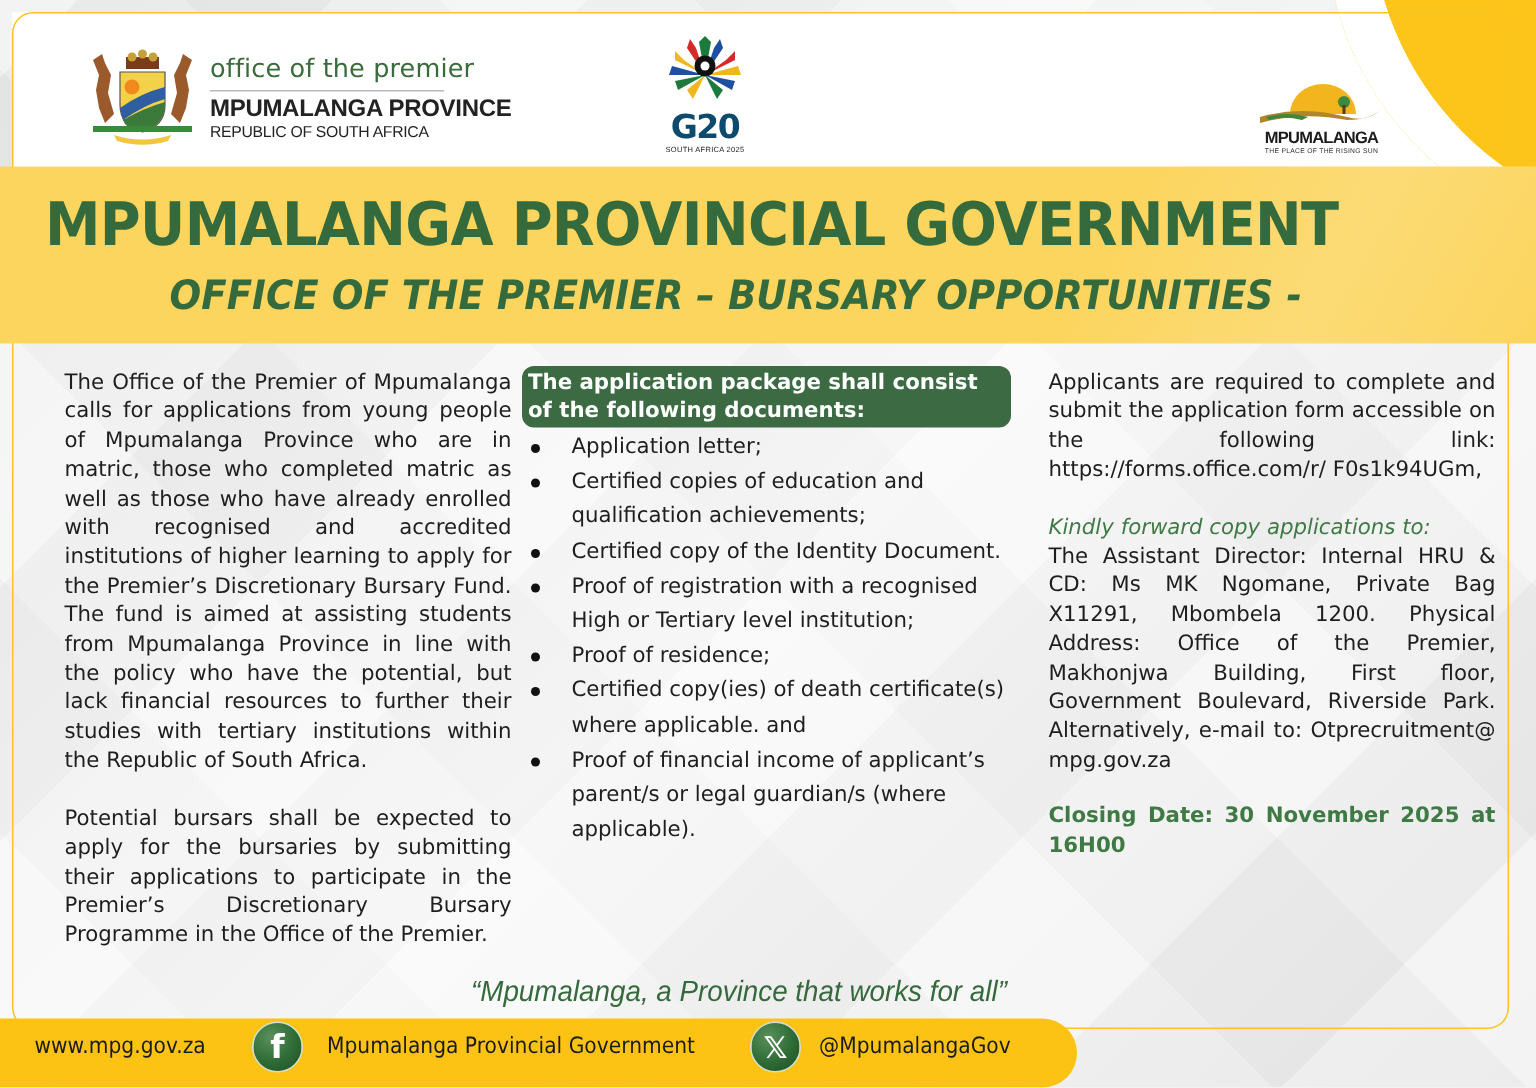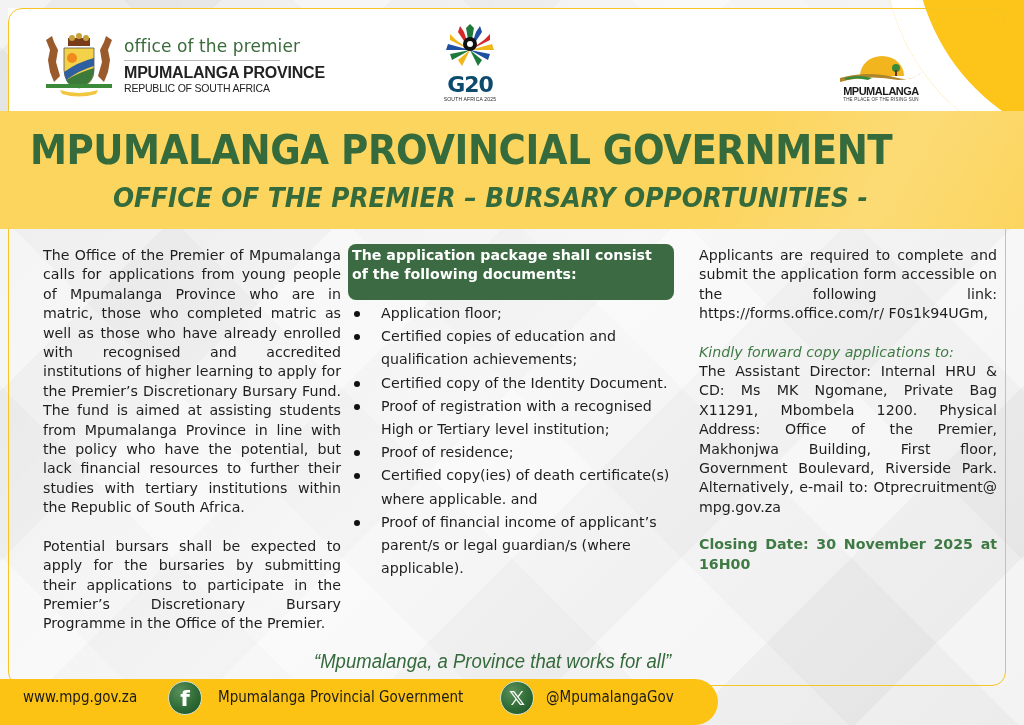--- a/index.html
+++ b/index.html
@@ -31,21 +31,21 @@
     position: absolute; right: 0; top: 0; width: 140px; height: 115px;
     overflow: hidden;
   }
   .corner-swoosh2::before {
     content: ""; position: absolute; left: 0; top: -260px; width: 420px; height: 420px;
     border-radius: 50%; background: #fdc41a;
     box-shadow: inset 30px -10px 0 0 #ffffff;
   }
 
   
-  .logo-left { position: absolute; left: 40px; top: 32px; display: flex; align-items: center; }
+  .logo-left { position: absolute; left: 56px; top: 32px; display: flex; align-items: center; }
   .crest {
     width: 78px; height: 66px; position: relative;
   }
   .logo-text { margin-left: 6px; }
   .logo-title { font-family: "DejaVu Sans", sans-serif; font-size: 17px; color: #3a6b3a; letter-spacing: 0.1px; }
   .logo-rule { height: 1px; background: #b9b9b9; margin: 4px 0 3px 0; width: 156px; }
   .logo-sub1 { font-size: 16px; font-weight: bold; color: #222; letter-spacing: -0.2px; }
   .logo-sub2 { font-size: 10.5px; color: #222; letter-spacing: -0.2px; }
 
   .g20 { position: absolute; left: 440px; top: 24px; width: 60px; text-align: center; }
@@ -80,21 +80,21 @@
   
   .col { position: absolute; font-family: "DejaVu Sans", sans-serif; color: #1e1e1e; font-size: 14.2px; line-height: 19.4px; }
   .col p { text-align: justify; margin-left: 20px; }
   .col-left { left: 23px; top: 246px; width: 318px; }
   .col-left .p2 { margin-top: 19px; }
   .col-mid { left: 348px; top: 244px; width: 326px; }
   .col-right { left: 679px; top: 246px; width: 318px; }
 
   .green-box {
     background: #3c6b43; color: #ffffff; font-weight: bold; border-radius: 8px;
-    padding: 2px 4px 16px 4px; font-size: 14.2px; line-height: 19px; margin-bottom: 2px;
+    padding: 2px 4px 1px 4px; font-size: 14.2px; line-height: 19px; margin-bottom: 2px;
   }
   ul.docs { list-style: none; }
   ul.docs li { position: relative; padding-left: 33px; line-height: 23.2px; }
   ul.docs li::before {
     content: ""; position: absolute; left: 6px; top: 9px; width: 6px; height: 6px; border-radius: 50%; background: #111;
   }
   .green-italic { color: #3f7a45; font-style: italic; margin-top: 19px; }
   .green-bold { color: #3f7a45; font-weight: bold; margin-top: 18px; }
   .italic-bold { font-style: italic; margin-top: 9px; }
 
@@ -192,21 +192,21 @@
 <div class="banner-sub">OFFICE OF THE PREMIER – BURSARY OPPORTUNITIES -</div>
 
 <div class="col col-left">
   <p>The Office of the Premier of Mpumalanga calls for applications from young people of Mpumalanga Province who are in matric, those who completed matric as well as those who have already enrolled with recognised and accredited institutions of higher learning to apply for the Premier’s Discretionary Bursary Fund.  The fund is aimed at assisting students from Mpumalanga Province in line with the policy who have the potential, but lack financial resources to further their studies with tertiary institutions within the Republic of South Africa.</p>
   <p class="p2">Potential bursars shall be expected to apply for the bursaries by submitting their applications to participate in the Premier’s Discretionary Bursary Programme in the Office of the Premier.</p>
 </div>
 
 <div class="col col-mid">
   <div class="green-box">The application package shall consist of the following documents:</div>
   <ul class="docs">
-    <li>Application floor;</li>
+    <li>Application letter;</li>
     <li>Certified copies of education and qualification achievements;</li>
     <li>Certified copy of the Identity Document.</li>
     <li>Proof of registration with a recognised High or Tertiary level institution;</li>
     <li>Proof of residence;</li>
     <li>Certified copy(ies) of death certificate(s) where applicable. and</li>
     <li>Proof of financial income of applicant’s parent/s or legal guardian/s (where applicable).</li>
   </ul>
 </div>
 
 <div class="col col-right">

